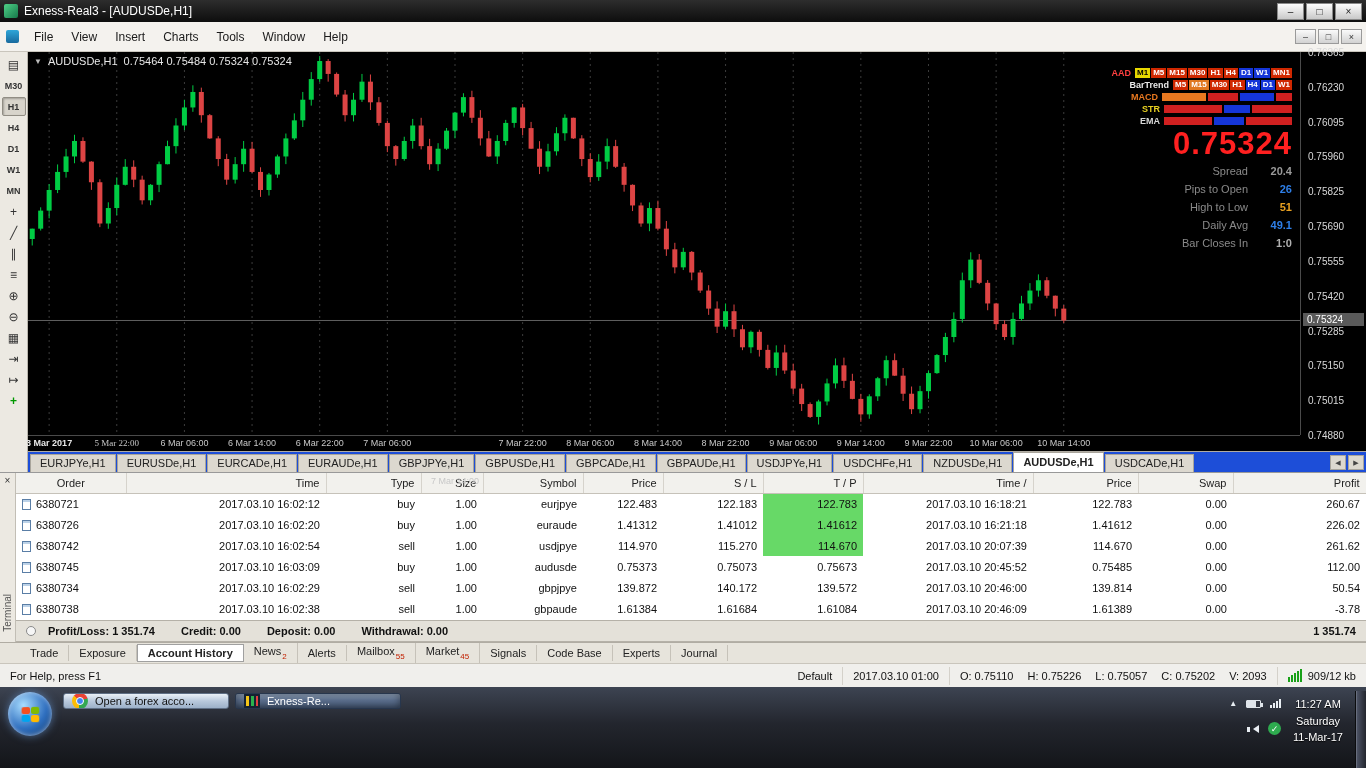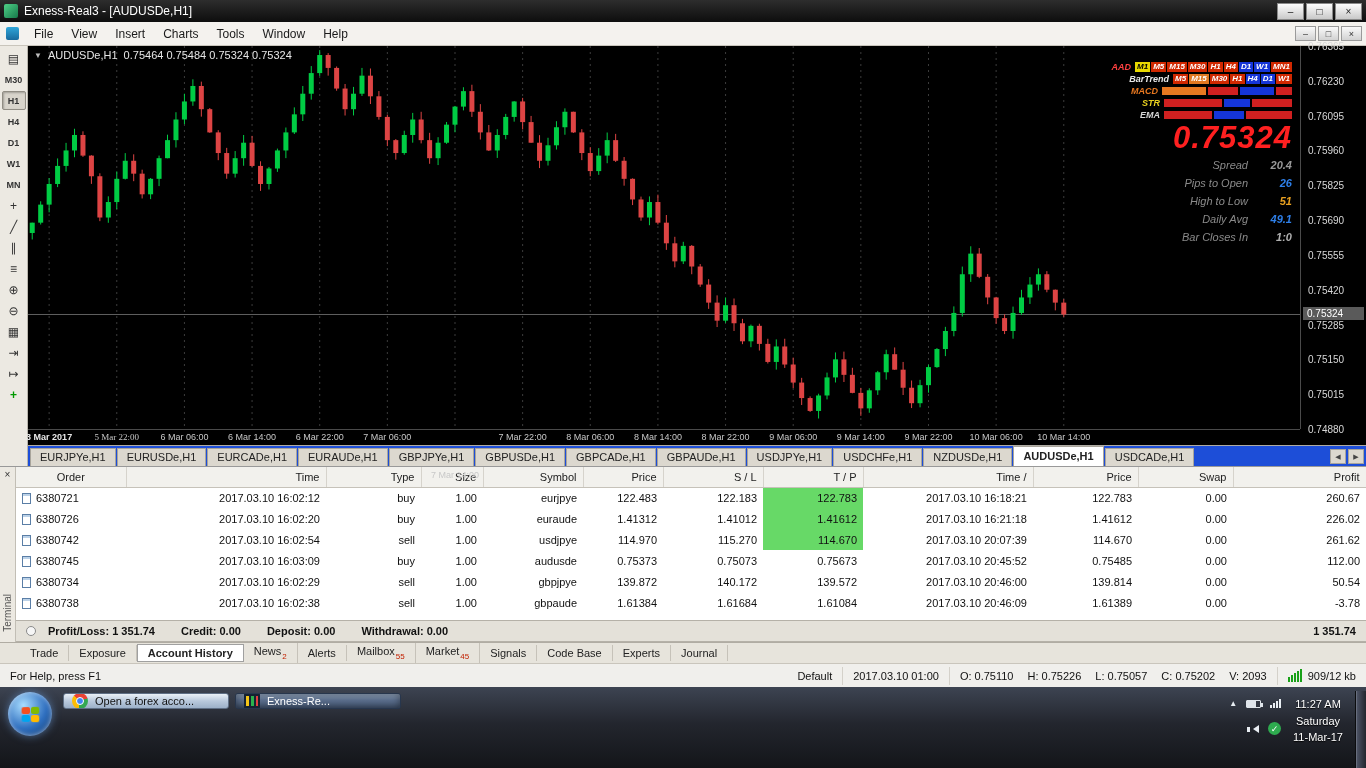--- a/index.html
+++ b/index.html
@@ -8,21 +8,21 @@
   .screen { width:1366px; height:768px; display:flex; flex-direction:column; background:#ece9e2; }
 
   
   .titlebar { height:22px; background:linear-gradient(#2d2d2d,#0d0d0d); display:flex; align-items:center; padding:0 4px; color:#fff; flex:none; }
   .app-icon { width:14px; height:14px; background:linear-gradient(135deg,#4fd187,#16784a); border-radius:2px; margin-right:6px; flex:none; }
   .title-text { font-size:12px; white-space:nowrap; }
   .win-controls { margin-left:auto; display:flex; }
   .win-btn { width:27px; height:17px; margin-left:2px; background:linear-gradient(#fdfdfd,#c9c9c9); border:1px solid #8a8a8a; color:#222; display:flex; align-items:center; justify-content:center; font-size:10px; }
 
   
-  .menubar { height:24px; background:#f4f2ee; border-bottom:1px solid #c9c5bc; display:flex; align-items:center; padding:0 4px; flex:none; }
+  .menubar { height:30px; background:#f4f2ee; border-bottom:1px solid #c9c5bc; display:flex; align-items:center; padding:0 4px; flex:none; }
   .menu-chart-icon { width:13px; height:13px; margin:0 6px 0 2px; background:linear-gradient(#2fa6d9,#186a9e); border-radius:2px; flex:none; }
   .menu-item { padding:2px 9px; color:#1a1a1a; font-size:12px; cursor:default; }
   .child-controls { margin-left:auto; display:flex; }
   .child-btn { width:21px; height:15px; margin-left:2px; background:linear-gradient(#fafafa,#d2d2d2); border:1px solid #9a9a9a; color:#333; display:flex; align-items:center; justify-content:center; font-size:9px; }
 
   
   .upper { display:flex; height:420px; flex:none; }
   .ltoolbar { width:28px; background:#ece9e2; border-right:1px solid #b9b5ac; display:flex; flex-direction:column; align-items:center; padding-top:2px; }
   .tool-btn { width:24px; height:19px; margin:1px 0; display:flex; align-items:center; justify-content:center; font-size:9px; font-weight:bold; color:#333; border:1px solid transparent; border-radius:2px; }
   .tool-btn.icon { font-size:12px; font-weight:normal; }
@@ -36,21 +36,21 @@
   .chart-header .dd { font-size:8px; color:#bbb; }
 
   .price-axis { position:absolute; top:0; right:0; bottom:16px; width:66px; background:#000; border-left:1px solid #4a4a4a; color:#d8d8d8; font-size:10px; }
   .pa-label { position:absolute; left:7px; white-space:nowrap; }
   .pa-current { position:absolute; left:2px; right:2px; background:#5a5a5a; color:#fff; padding:1px 4px; z-index:3; white-space:nowrap; }
   .time-axis { position:absolute; left:0; right:66px; bottom:0; height:16px; background:#000; border-top:1px solid #4a4a4a; color:#c8c8c8; font-size:9px; }
   .ta-label { position:absolute; top:2px; transform:translateX(-50%); white-space:nowrap; }
   .ta-label.bold { font-weight:bold; color:#e8e8e8; }
 
   
-  .ind-panel { position:absolute; top:16px; right:74px; z-index:4; display:flex; flex-direction:column; align-items:flex-end; gap:2px;font-style:italic; }
+  .ind-panel { position:absolute; top:16px; right:74px; z-index:4; display:flex; flex-direction:column; align-items:flex-end; gap:2px; }
   .tf-row { display:flex; align-items:center; gap:1px; }
   .tf-label { font-size:9px; font-weight:bold; margin-right:3px; }
   .chip { font-size:8px; font-weight:bold; padding:1px 2px; line-height:1; }
   .bar-row { display:flex; align-items:center; gap:2px; }
   .bar-label { font-size:9px; font-weight:bold; margin-right:2px; }
   .bar-seg { height:8px; display:inline-block; }
   .big-price { font-size:31px; font-weight:bold; line-height:1.05; letter-spacing:1px; }
   .stat-row { display:flex; align-items:center; justify-content:flex-end; gap:10px; font-size:11px; height:16px; }
   .stat-label { color:#8a8a8a; }
   .stat-value { font-weight:bold; min-width:34px; text-align:right; }

